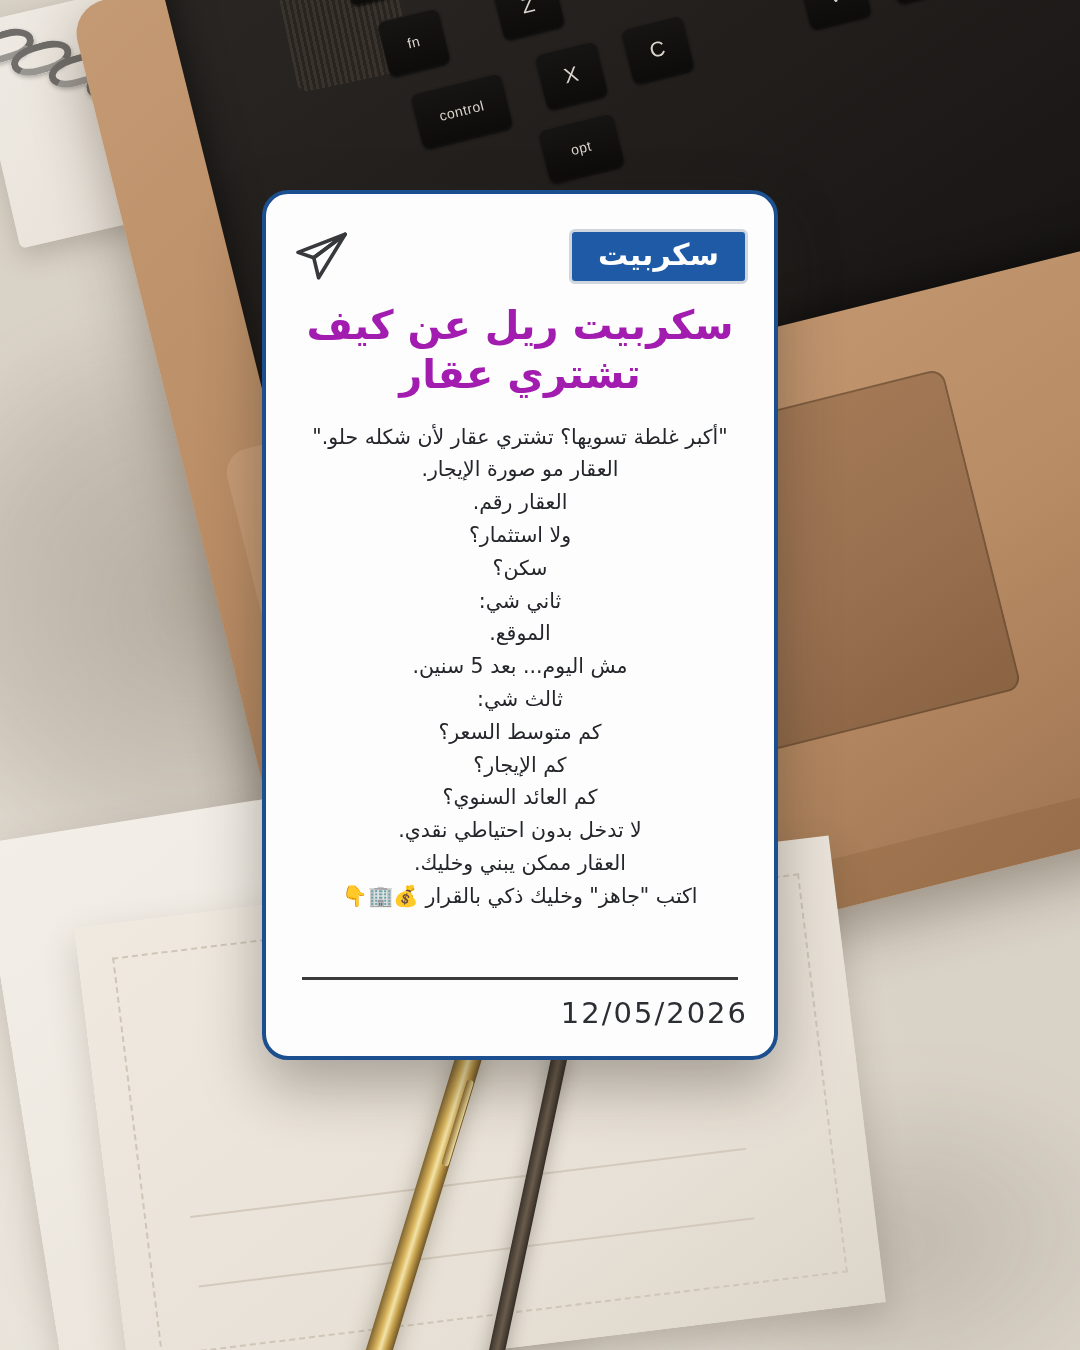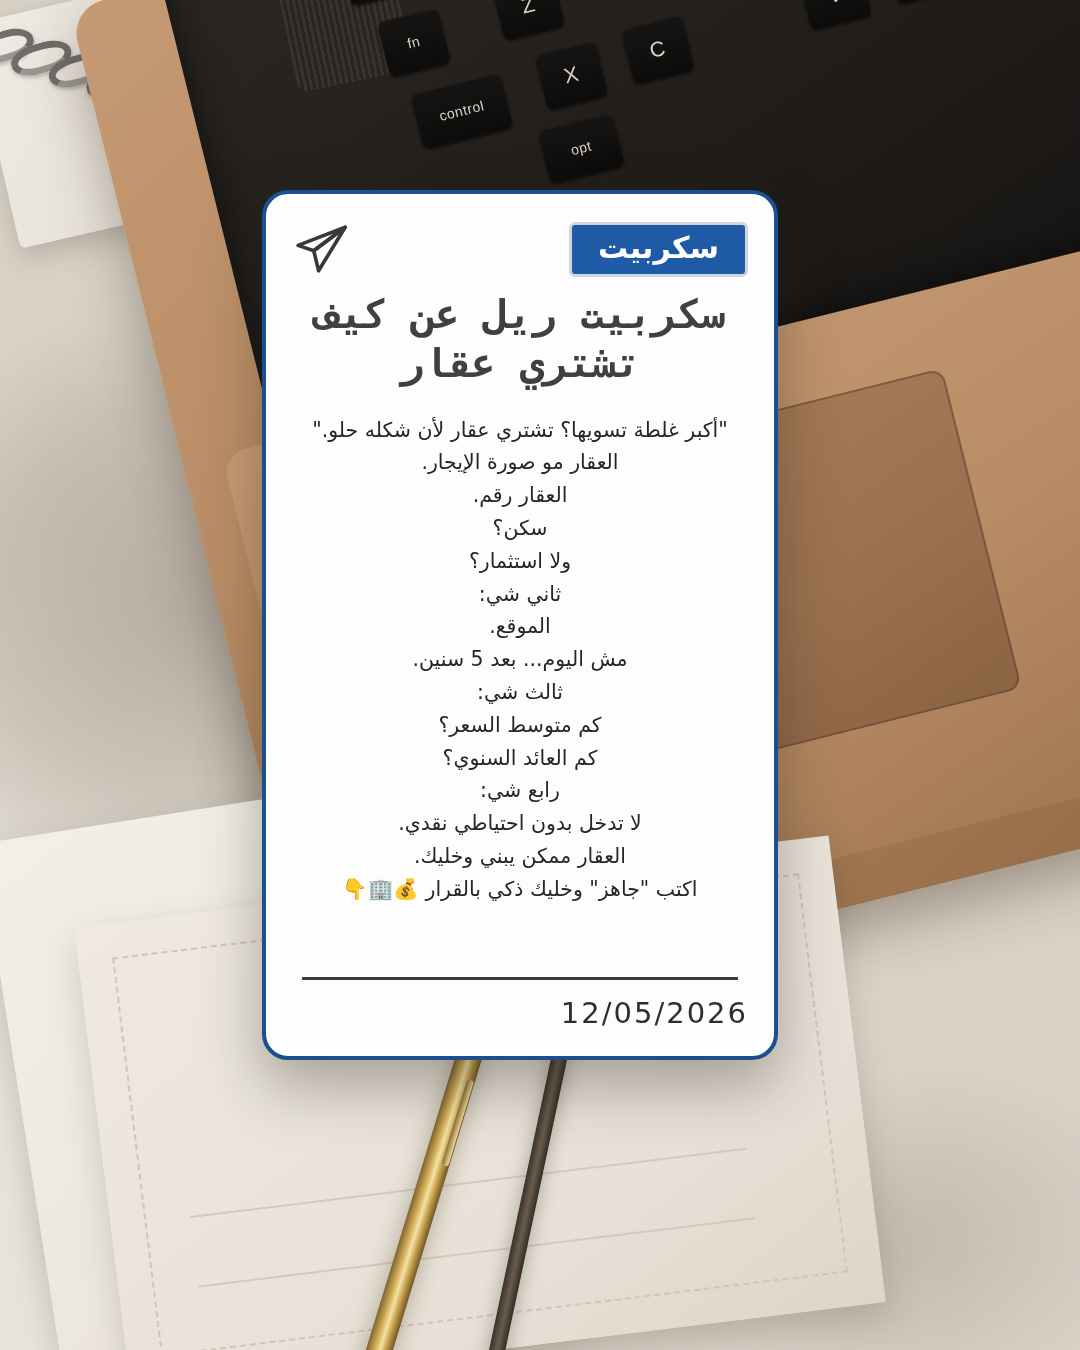--- a/index.html
+++ b/index.html
@@ -204,21 +204,21 @@
 
   
   .card {
     position: absolute;
     left: 262px; top: 190px;
     width: 516px; height: 870px;
     background: #fdfdfd;
     border-radius: 26px;
     border: 4px solid #1b4f8f;
     box-shadow: 0 26px 60px rgba(40,33,25,0.35);
-    padding: 26px 26px 20px 26px;
+    padding: 33px 26px 20px 26px;
     display: flex;
     flex-direction: column;
   }
 
   .card-top {
     display: flex;
     align-items: center;
     justify-content: space-between;
     margin-bottom: 10px;
   }
@@ -232,24 +232,23 @@
     border: 3px solid #cfd6de;
     line-height: 1.1;
     letter-spacing: 0;
   }
   .send-icon { width: 58px; height: 58px; opacity: .88; }
 
   .card-title {
     text-align: center;
     font-size: 40px;
     font-weight: bold;
-    color: #404040;
+    color: #a21caf;
     line-height: 1.22;
     margin: 6px 0 22px;
-    font-family: Liberation Mono, monospace;
   }
 
   .body-lines {
     text-align: center;
     font-size: 20.5px;
     line-height: 1.60;
     color: #24262b;
     flex: 1 1 auto;
   }
   .body-lines .ln { display: block; white-space: pre-wrap; }
@@ -338,29 +337,29 @@
         </svg>
       </span>
     </div>
 
     <h1 class="card-title">سكربيت ريل عن كيف تشتري عقار</h1>
 
     <div class="body-lines">
       <span class="ln">"أكبر غلطة تسويها؟ تشتري عقار لأن شكله حلو."</span>
       <span class="ln">العقار مو صورة الإيجار.</span>
       <span class="ln">العقار رقم.</span>
+      <span class="ln">ولا استثمار؟</span>
       <span class="ln">سكن؟</span>
-      <span class="ln">ولا استثمار؟</span>
       <span class="ln">ثاني شي:</span>
       <span class="ln">الموقع.</span>
       <span class="ln">مش اليوم... بعد 5 سنين.</span>
       <span class="ln">ثالث شي:</span>
       <span class="ln">كم متوسط السعر؟</span>
+      <span class="ln">كم الإيجار؟</span>
       <span class="ln">كم العائد السنوي؟</span>
-      <span class="ln">رابع شي:</span>
       <span class="ln">لا تدخل بدون احتياطي نقدي.</span>
       <span class="ln">العقار ممكن يبني وخليك.</span>
       <span class="ln">اكتب "جاهز" وخليك ذكي بالقرار 💰🏢👇</span>
     </div>
 
     <div class="divider"></div>
     <div class="card-date">12/05/2026</div>
   </div>
 
 </div>

